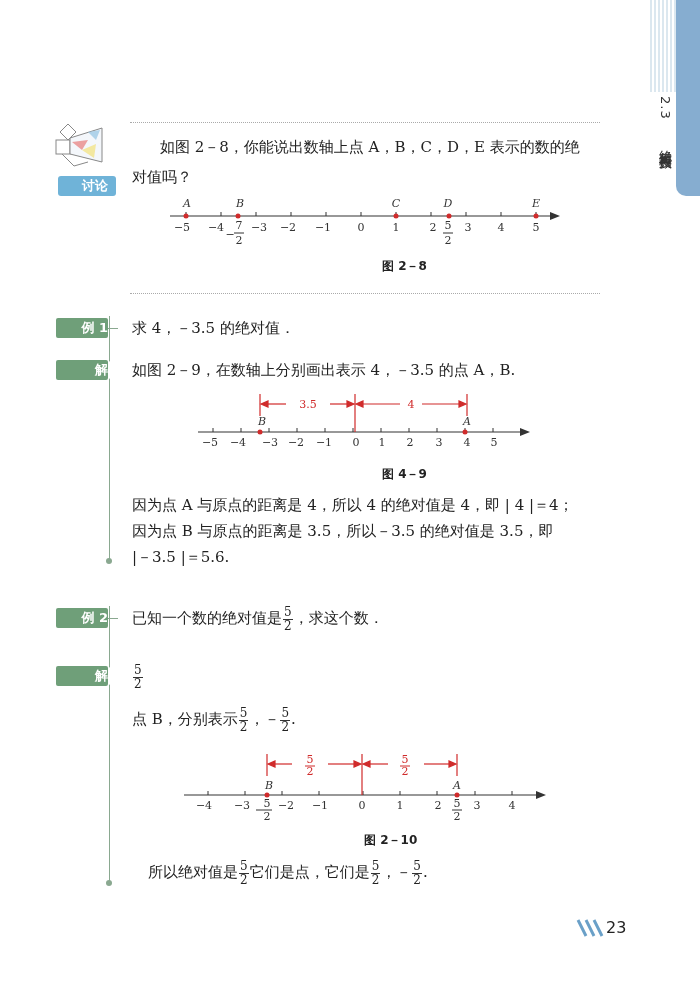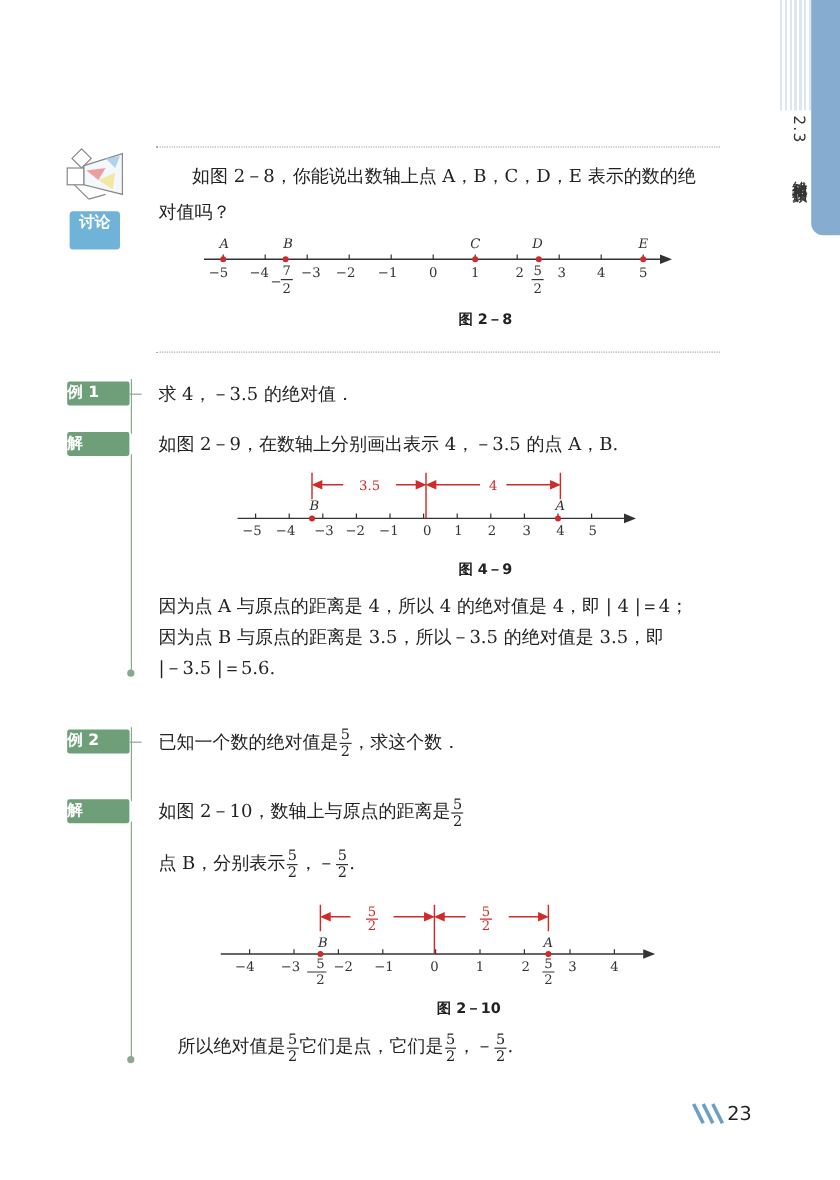--- a/index.html
+++ b/index.html
@@ -8,25 +8,25 @@
   .abs { position:absolute; }
   .side-stripes { position:absolute; left:650px; top:0; width:28px; height:92px;
     background:repeating-linear-gradient(90deg,#dbe7ef 0 2px,#ffffff 2px 4px); }
   .side-tab { position:absolute; left:676px; top:0; width:24px; height:196px; background:#86add0;
     border-bottom-left-radius:10px; }
   .side-vtext { position:absolute; left:652px; top:96px; width:22px; writing-mode:vertical-rl;
     font-family:"DejaVu Sans", sans-serif; font-size:13px; color:#333; letter-spacing:1px; }
   .dotted { position:absolute; left:130px; width:470px; height:0; border-top:1px dotted #aaa; }
   .para { position:absolute; font-size:15px; line-height:30px; white-space:nowrap; }
   .tag { position:absolute; width:52px; height:20px; background:#6f9f79; color:#fff;
-    font-family:"DejaVu Sans", sans-serif; font-weight:bold; font-size:13px; text-align:left; line-height:20px; border-radius:2px; }
+    font-family:"DejaVu Sans", sans-serif; font-weight:bold; font-size:13px; text-align:right; line-height:20px; border-radius:2px; }
   .tag.arrow::after { content:""; position:absolute; right:-11px; top:0; width:0; height:0;
     border-top:10px solid transparent; border-bottom:10px solid transparent; border-left:11px solid #fff; }
-  .tag-discuss { position:absolute; left:58px; top:176px; width:42px; height:32px; background:#6fb3d8; color:#fff;
-    font-family:"DejaVu Sans", sans-serif; font-weight:bold; font-size:13px; text-align:center; line-height:20px; border-radius:3px; }
+  .tag-discuss { position:absolute; left:58px; top:176px; width:42px; height:20px; background:#6fb3d8; color:#fff;
+    font-family:"DejaVu Sans", sans-serif; font-weight:bold; font-size:13px; text-align:center; line-height:20px; border-radius:3px;padding-left:16px; }
   .vline { position:absolute; width:1px; background:#8aa890; }
   .hconn { position:absolute; height:1px; background:#8aa890; width:10px; }
   .dot { position:absolute; width:6px; height:6px; border-radius:50%; background:#8aa890; }
   .caption { position:absolute; font-family:"DejaVu Sans", sans-serif; font-weight:bold; font-size:12px;padding-left:12px; }
   .frac { display:inline-block; vertical-align:middle; text-align:center; font-size:12px; line-height:13px; margin:0 1px; }
   .frac span { display:block; }
   .frac .n { border-bottom:1px solid #333; padding:0 1px; }
   .pagenum { position:absolute; left:606px; top:918px; font-family:"DejaVu Sans", sans-serif; font-size:16px; }
   svg text { font-family:"DejaVu Serif", serif; }
 </style>
@@ -178,21 +178,21 @@
 
 <div class="vline" style="left:109px;top:606px;height:276px"></div>
 <div class="dot" style="left:106px;top:880px"></div>
 <div class="tag" style="left:56px;top:608px">例 2</div>
 <div class="hconn" style="left:108px;top:618px"></div>
 <div class="para" style="left:132px;top:603px">
   <span>已知一个数的绝对值是</span><span class="frac"><span class="n">5</span><span>2</span></span><span>，求这个数．</span>
 </div>
 <div class="tag arrow" style="left:56px;top:666px">解</div>
 <div class="para" style="left:132px;top:661px">
-  <span>如图 2－10，数轴上与原点的距离是</span><span class="frac"><span class="n">5</span><span>2</span></span>
+  <span class="frac"><span class="n">5</span><span>2</span></span>
 </div>
 <div class="para" style="left:132px;top:704px">
   <span>点 B，分别表示</span><span class="frac"><span class="n">5</span><span>2</span></span><span>，－</span><span class="frac"><span class="n">5</span><span>2</span></span><span>.</span>
 </div>
 
 <svg class="abs" style="left:180px;top:748px" width="370" height="80">
   <line x1="4" y1="47" x2="356" y2="47" stroke="#333" stroke-width="1.2"></line>
   <polygon points="366,47 356,43 356,51" fill="#333"></polygon>
   <g stroke="#333">
     <line x1="28" y1="43" x2="28" y2="47"></line>

